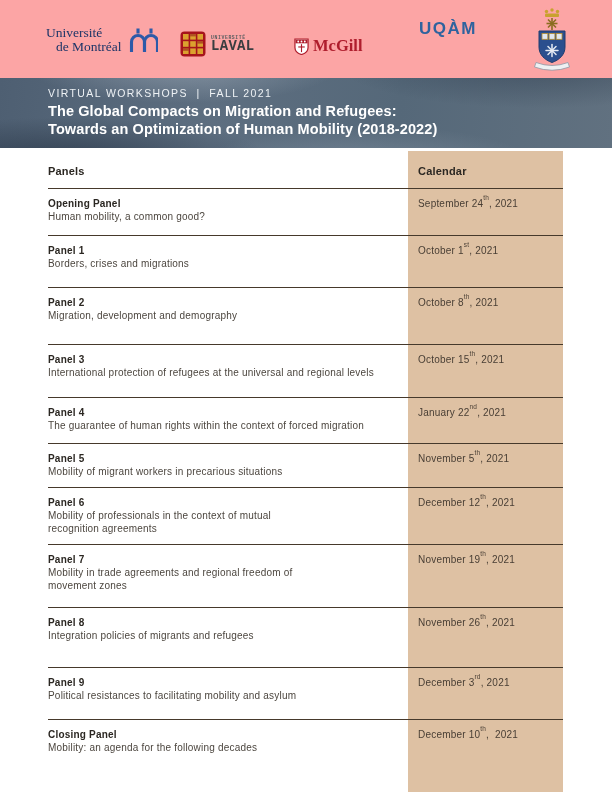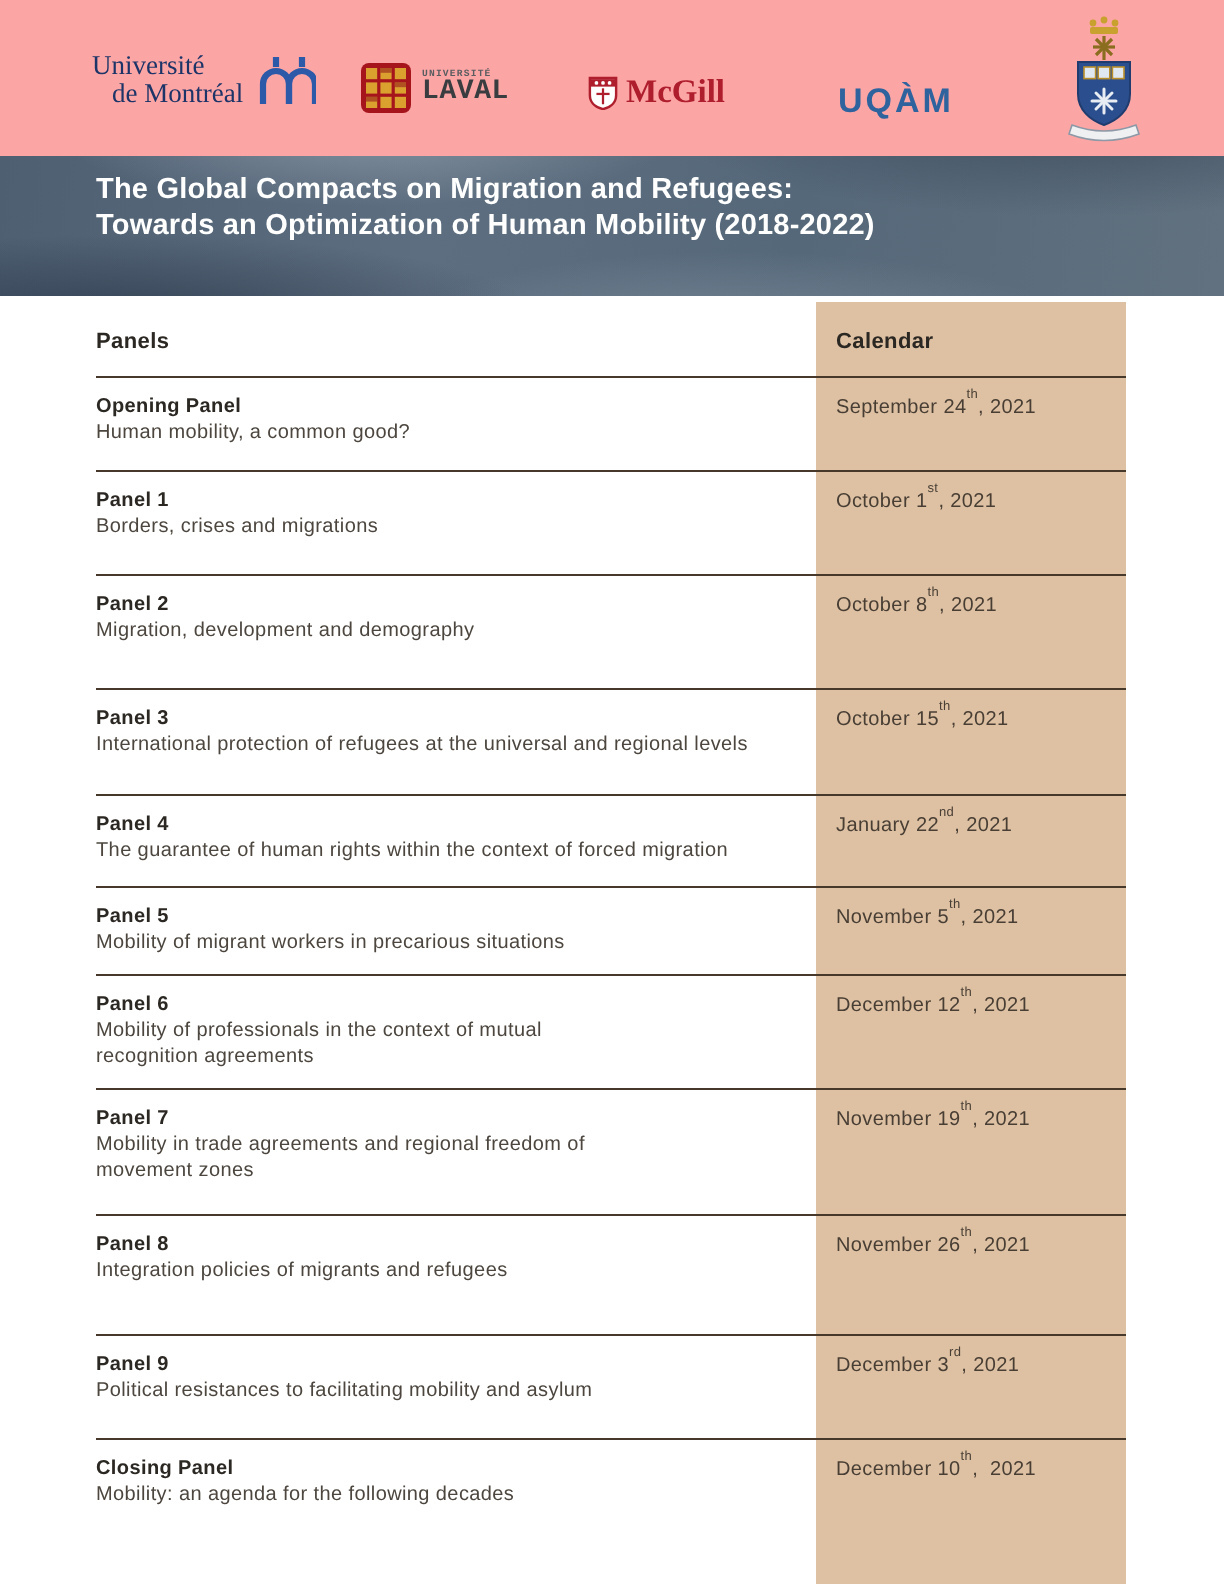--- a/index.html
+++ b/index.html
@@ -21,21 +21,21 @@
   .udem svg { margin-left:6px; }
 
   .laval { left:180px; top:31px; }
   .laval .txt { margin-left:5px;font-family:Liberation Mono, monospace; }
   .laval .small { font-size:4.8px; letter-spacing:0.6px; font-weight:bold; color:#5a5d60; }
   .laval .large { font-size:14px; font-weight:bold; color:#3a3d40; letter-spacing:0.3px; line-height:13px; }
 
   .mcgill { left:294px; top:36px; }
   .mcgill .word { font-family:"Liberation Serif", serif; font-weight:bold; font-size:16.5px; color:#af1e2d; margin-left:4px; }
 
-  .uqam { left:419px; top:41px; }
+  .uqam { left:419px; top:19px; }
   .uqam .word { font-size:17px; font-weight:bold; letter-spacing:1.5px; color:#2f639e; }
 
   .crest { left:529px; top:7px; }
 
   
   .banner {
     position:absolute; left:0; top:78px; width:612px; height:70px; color:#ffffff;
     padding:9px 0 0 48px;
     background:
       radial-gradient(55% 95% at 10% 115%, rgba(28,40,56,0.55), transparent 62%),
@@ -175,20 +175,21 @@
           <path d="M19 39.5 L27 47.5"></path>
           <path d="M27 39.5 L19 47.5"></path>
         </g>
 
         <path d="M7 55.5 q16 6 32 0 l1.5 4.5 q-17.5 6.5 -35 0 z" fill="#eef0f2" stroke="#8d99a6" stroke-width="0.8"></path>
       </svg>
     </div>
   </div>
 
   <div class="banner">
+    <div class="eyebrow">VIRTUAL WORKSHOPS  |  FALL 2021</div>
     <div class="banner-title">The Global Compacts on Migration and Refugees:</div>
     <div class="banner-title">Towards an Optimization of Human Mobility (2018-2022)</div>
   </div>
 
   <div class="table">
     <div class="cal-bg"></div>
 
     <div class="thead">
       <div class="h1"><span class="colhead">Panels</span></div>
       <div class="h2"><span class="colhead">Calendar</span></div>

